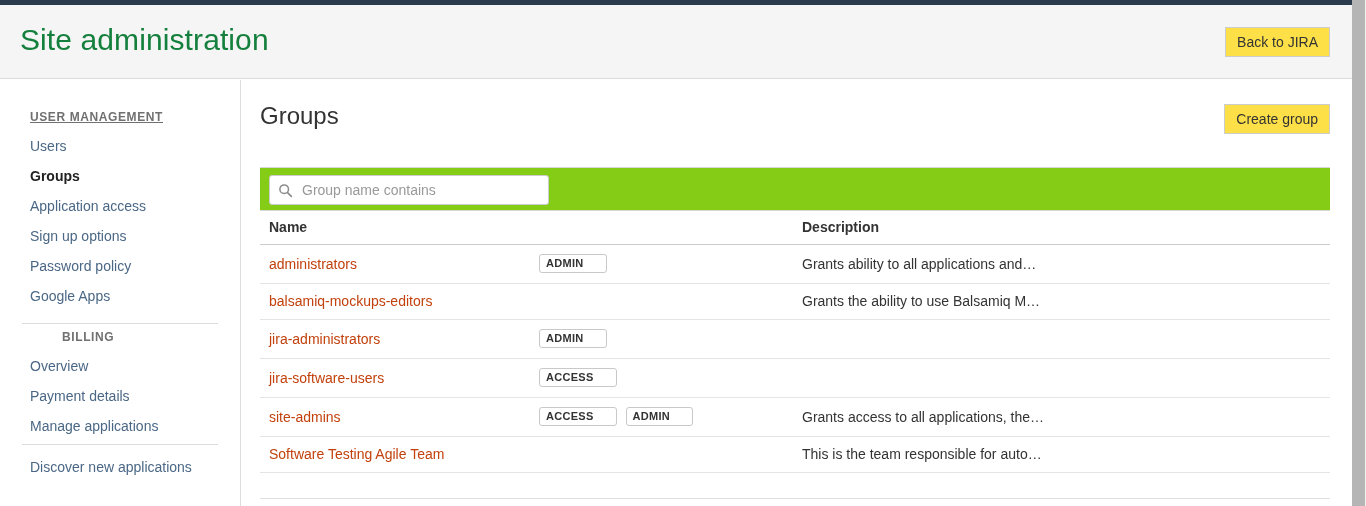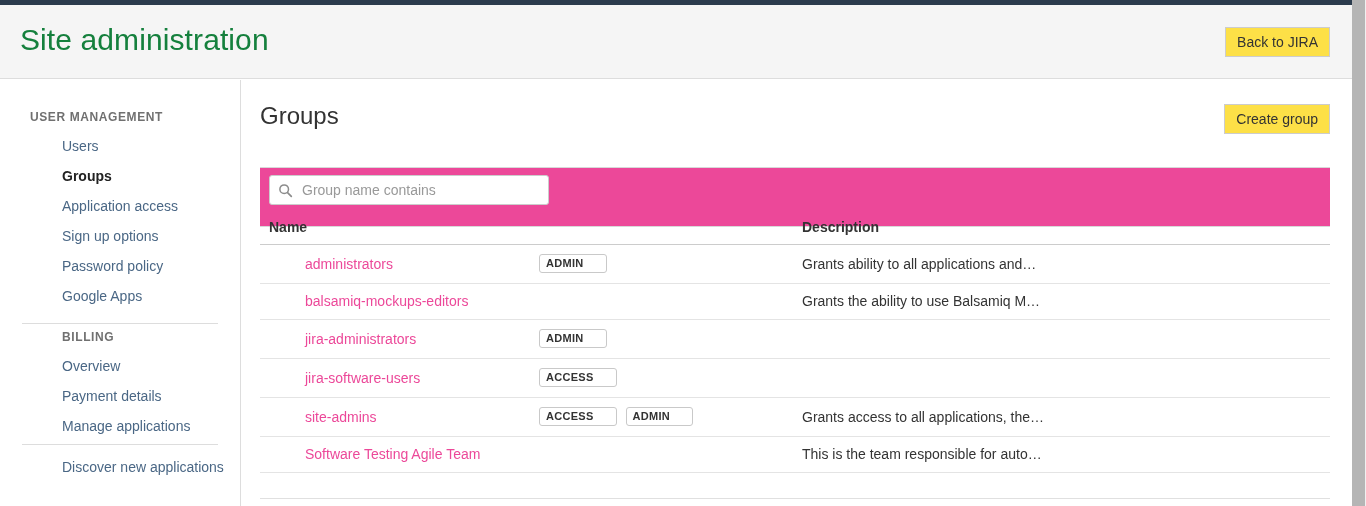--- a/index.html
+++ b/index.html
@@ -95,21 +95,20 @@
     text-transform: uppercase;
   }
   .nav-link {
     position: absolute;
     left: 30px;
     font-size: 14px;
     color: #4a6785;
     text-decoration: none;
     cursor: pointer;
     white-space: nowrap;
-    margin-left: 32px;
   }
   .nav-link.active {
     color: #222222;
     font-weight: bold;
     cursor: default;
   }
   .nav-divider {
     position: absolute;
     left: 22px;
     width: 196px;
@@ -137,22 +136,22 @@
     position: absolute;
     right: 22px;
     top: 24px;
   }
   
   .search-bar {
     position: absolute;
     left: 18px;
     top: 87px;
     width: 1070px;
-    height: 60px;
-    background: #ec4899;
+    height: 44px;
+    background: #84cc16;
     border-top: 1px solid #d8d8d8;
     border-bottom: 1px solid #d8d8d8;
   }
   .search-field {
     position: absolute;
     left: 9px;
     top: 7px;
     width: 280px;
     height: 30px;
     background: #ffffff;
@@ -204,24 +203,23 @@
     padding: 9px 0 10px 9px;
     border-bottom: 1px solid #e4e4e4;
     vertical-align: middle;
     overflow: hidden;
     white-space: nowrap;
   }
   .col-name   { width: 270px; }
   .col-badges { width: 263px; }
   .col-desc   { width: 537px; }
   .group-link {
-    color: #ec4899;
+    color: #c2410c;
     text-decoration: none;
     cursor: pointer;
-    margin-left: 36px;
   }
   .badge {
     display: inline-block;
     border: 1px solid #c9c9c9;
     border-radius: 3px;
     background: #ffffff;
     color: #333333;
     font-size: 11px;
     font-weight: bold;
     letter-spacing: 0.3px;
@@ -249,21 +247,21 @@
 
   <div class="top-strip"></div>
 
   <div class="site-header">
     <div class="site-title">Site administration</div>
     <button class="btn back-btn">Back to JIRA</button>
   </div>
 
   <div class="sidebar">
 
-    <div class="nav-heading" style="top:30px;">USER MANAGEMENT</div>
+    <div class="nav-heading" style="top:30px;text-decoration:underline;">USER MANAGEMENT</div>
     <a class="nav-link" style="top:58px;">Users</a>
     <a class="nav-link active" style="top:88px;">Groups</a>
     <a class="nav-link" style="top:118px;">Application access</a>
     <a class="nav-link" style="top:148px;">Sign up options</a>
     <a class="nav-link" style="top:178px;">Password policy</a>
     <a class="nav-link" style="top:208px;">Google Apps</a>
 
     <div class="nav-divider" style="top:243px;"></div>
 
     <div class="nav-heading" style="top:250px;padding-left:32px;">BILLING</div>

